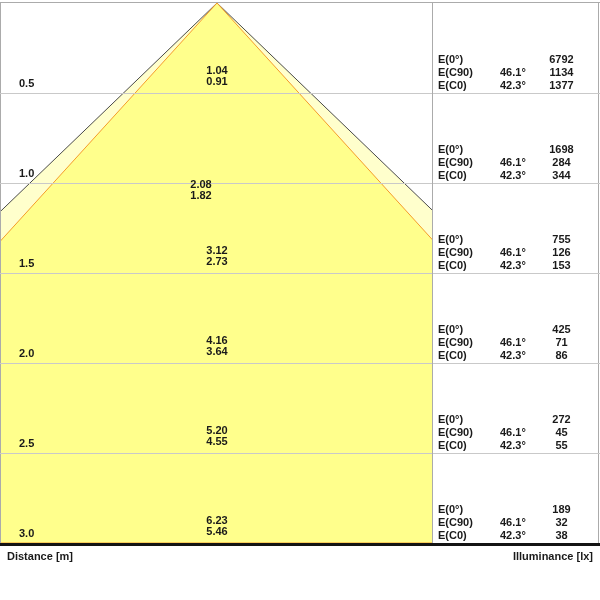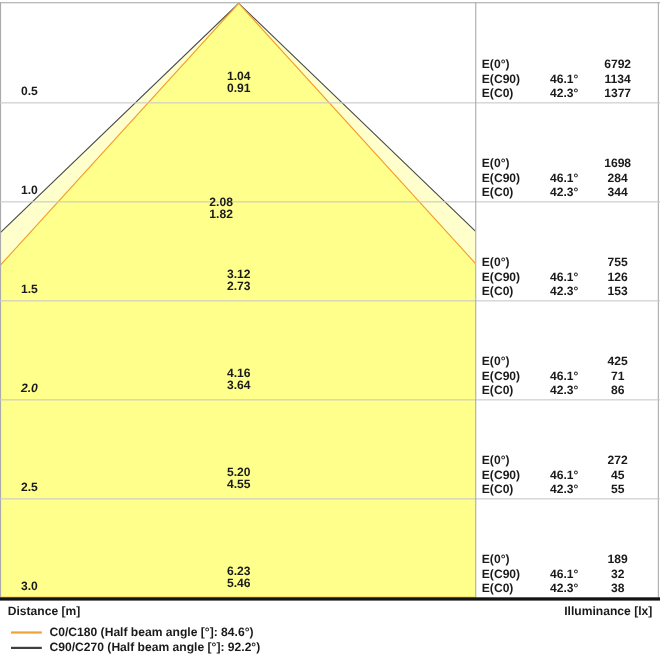--- a/index.html
+++ b/index.html
@@ -47,21 +47,21 @@
       <div class="gridline" style="top: 183px;"></div>
       <div class="gridline" style="top: 273px;"></div>
       <div class="gridline" style="top: 363px;"></div>
       <div class="gridline" style="top: 453px;"></div>
     </div>
   <div class="vdivider"></div>
   <div id="dist-labels">
       <div class="dist-label" style="top: 77px;">0.5</div>
       <div class="dist-label" style="top: 167px;">1.0</div>
       <div class="dist-label" style="top: 257px;">1.5</div>
-      <div class="dist-label" style="top: 347px; font-style: italic;">2.0</div>
+      <div class="dist-label" style="top: 347px;">2.0</div>
       <div class="dist-label" style="top: 437px;">2.5</div>
       <div class="dist-label" style="top: 527px;">3.0</div>
     </div>
   <div id="diam-labels">
       <div class="diam-label" style="left: 172px; top: 65px;">
         <div>1.04</div>
         <div>0.91</div>
       </div>
       <div class="diam-label" style="left: 156px; top: 155px; margin-top: 24px;">
         <div>2.08</div>
@@ -186,23 +186,13 @@
           <span class="tangle">42.3°</span>
           <span class="tvalue">38</span>
         </div>
       </div>
     </div>
   <div class="bottom-line"></div>
 
   <div class="footer-label" id="dist-axis-label">Distance [m]</div>
   <div class="footer-label" id="illum-axis-label">Illuminance [lx]</div>
 
-  <div id="legend">
-      <div class="legend-item">
-        <span class="legend-line" style="border-top-color: rgb(239, 162, 54);"></span>
-        <span class="legend-text">C0/C180 (Half beam angle [°]: 84.6°)</span>
-      </div>
-      <div class="legend-item">
-        <span class="legend-line" style="border-top-color: rgb(63, 63, 63);"></span>
-        <span class="legend-text">C90/C270 (Half beam angle [°]: 92.2°)</span>
-      </div>
-    </div>
 </div>
 
 </body></html>

